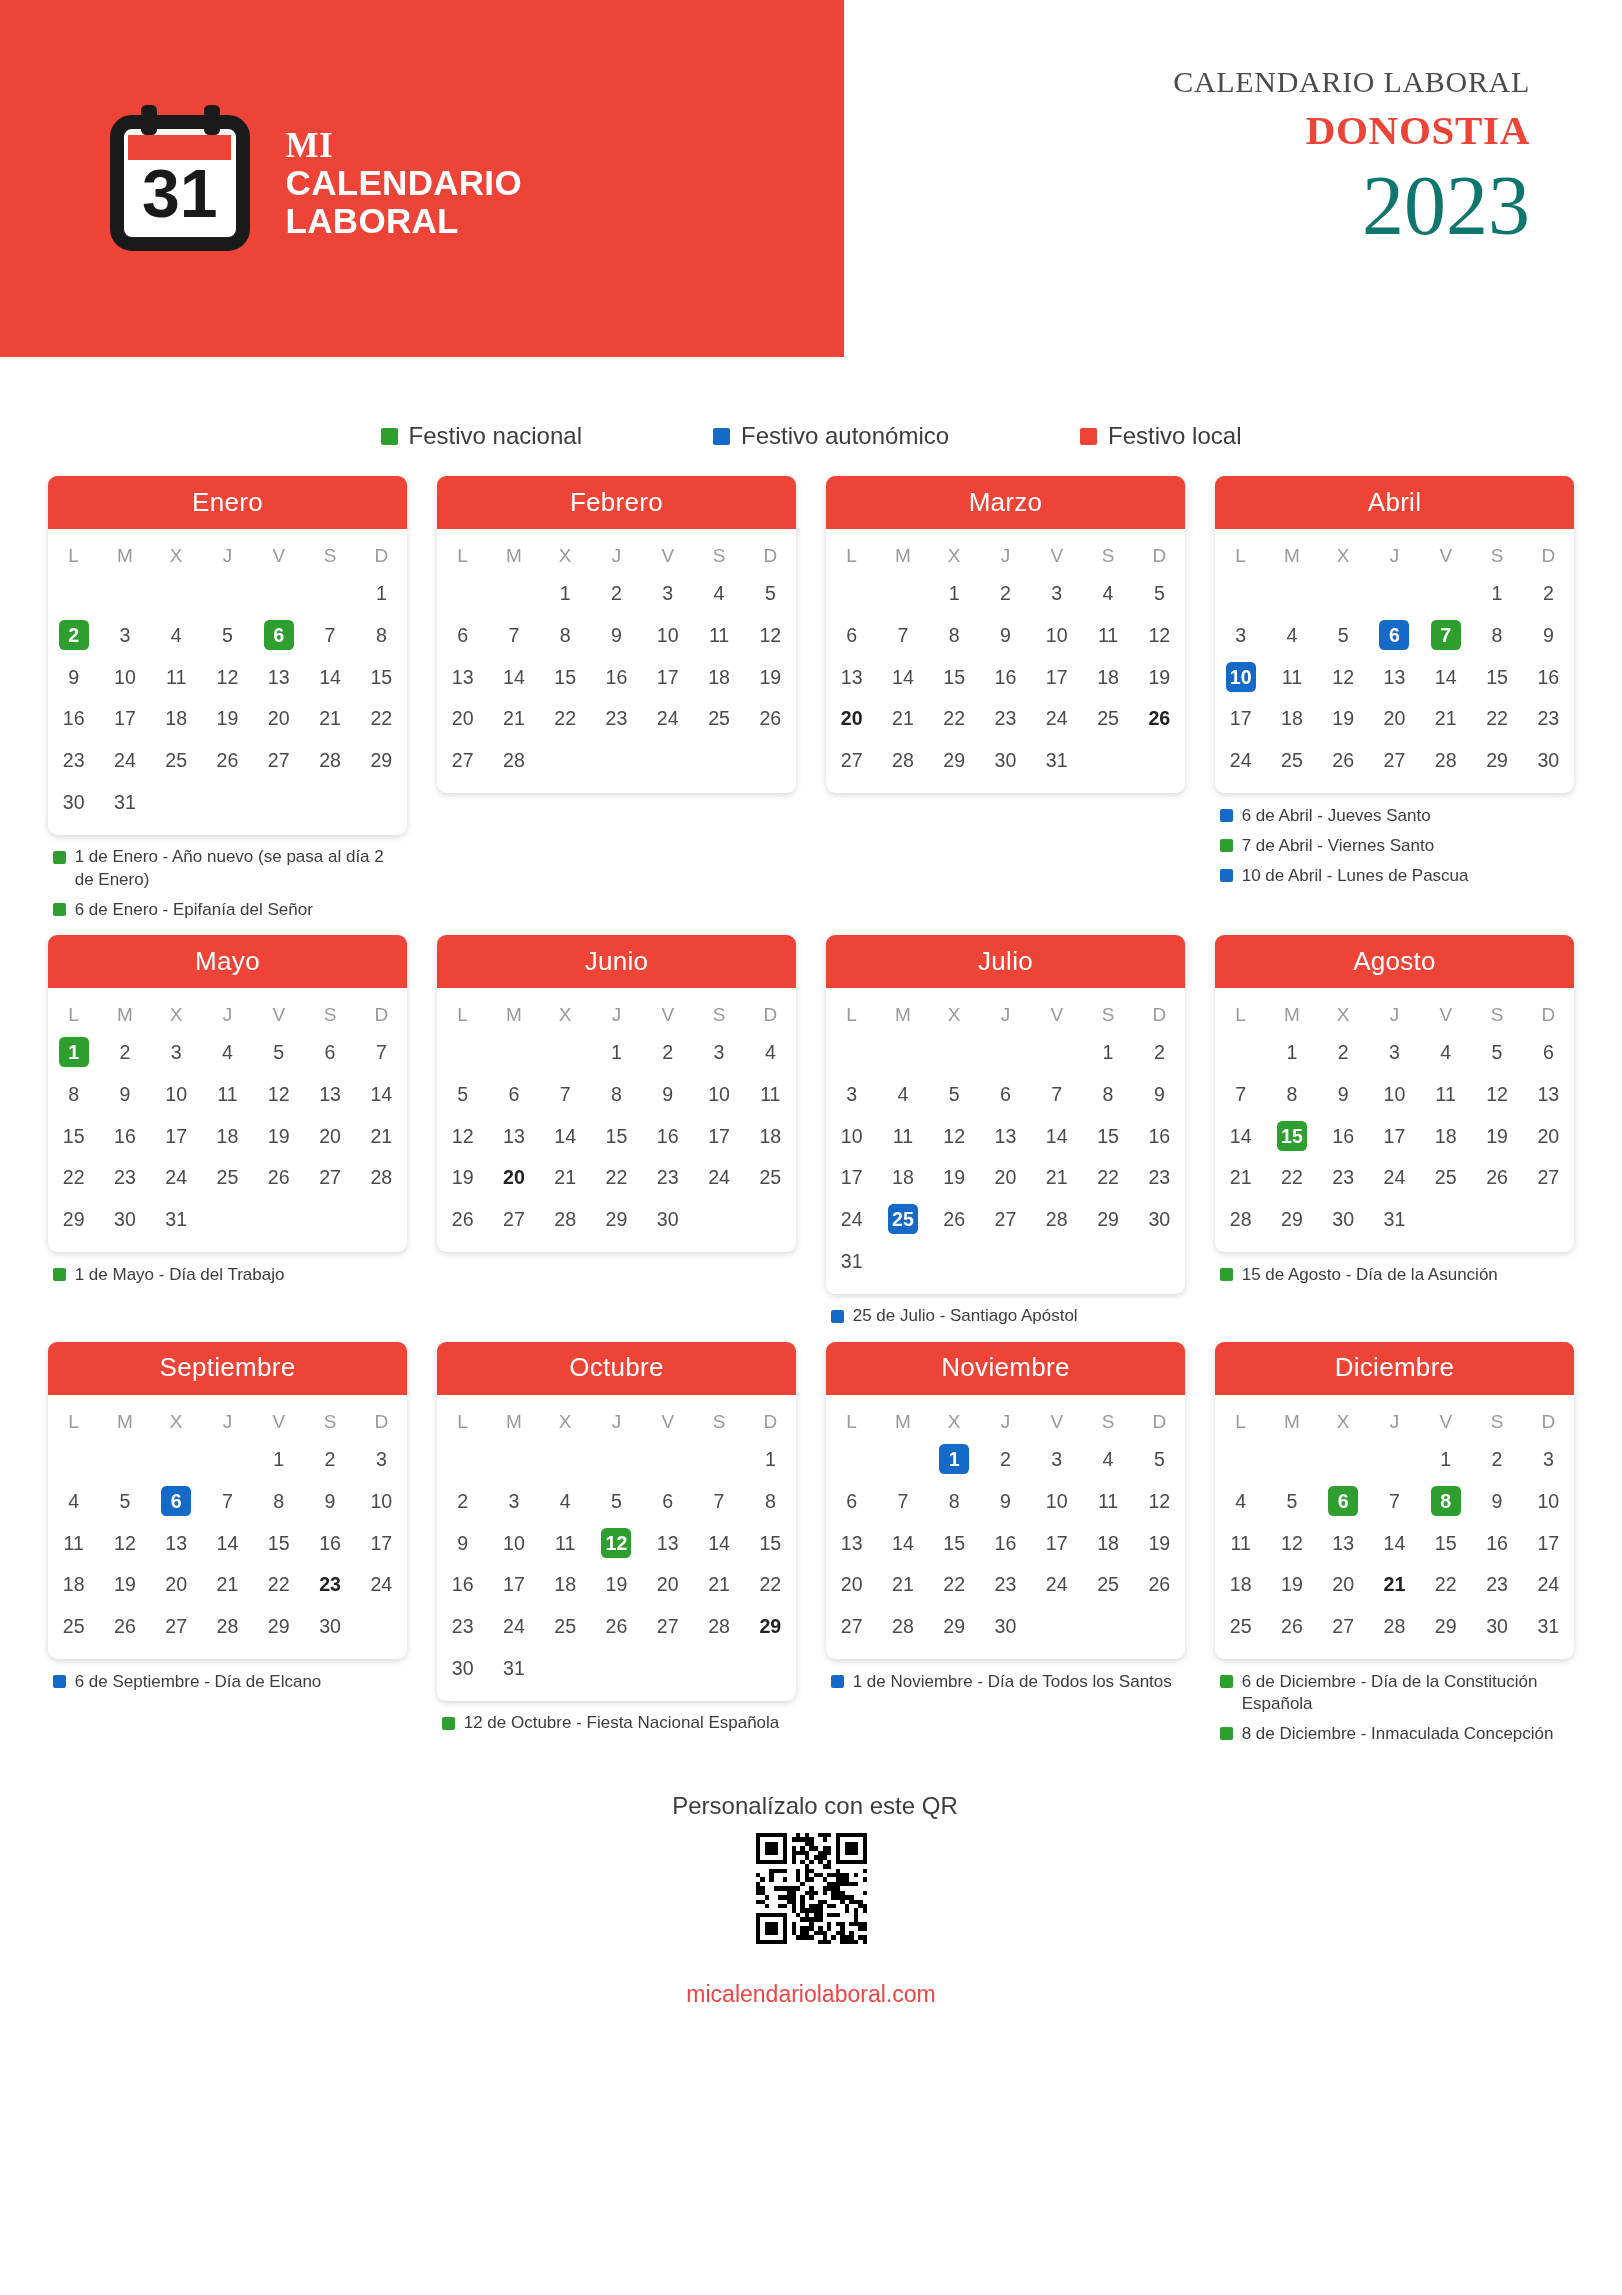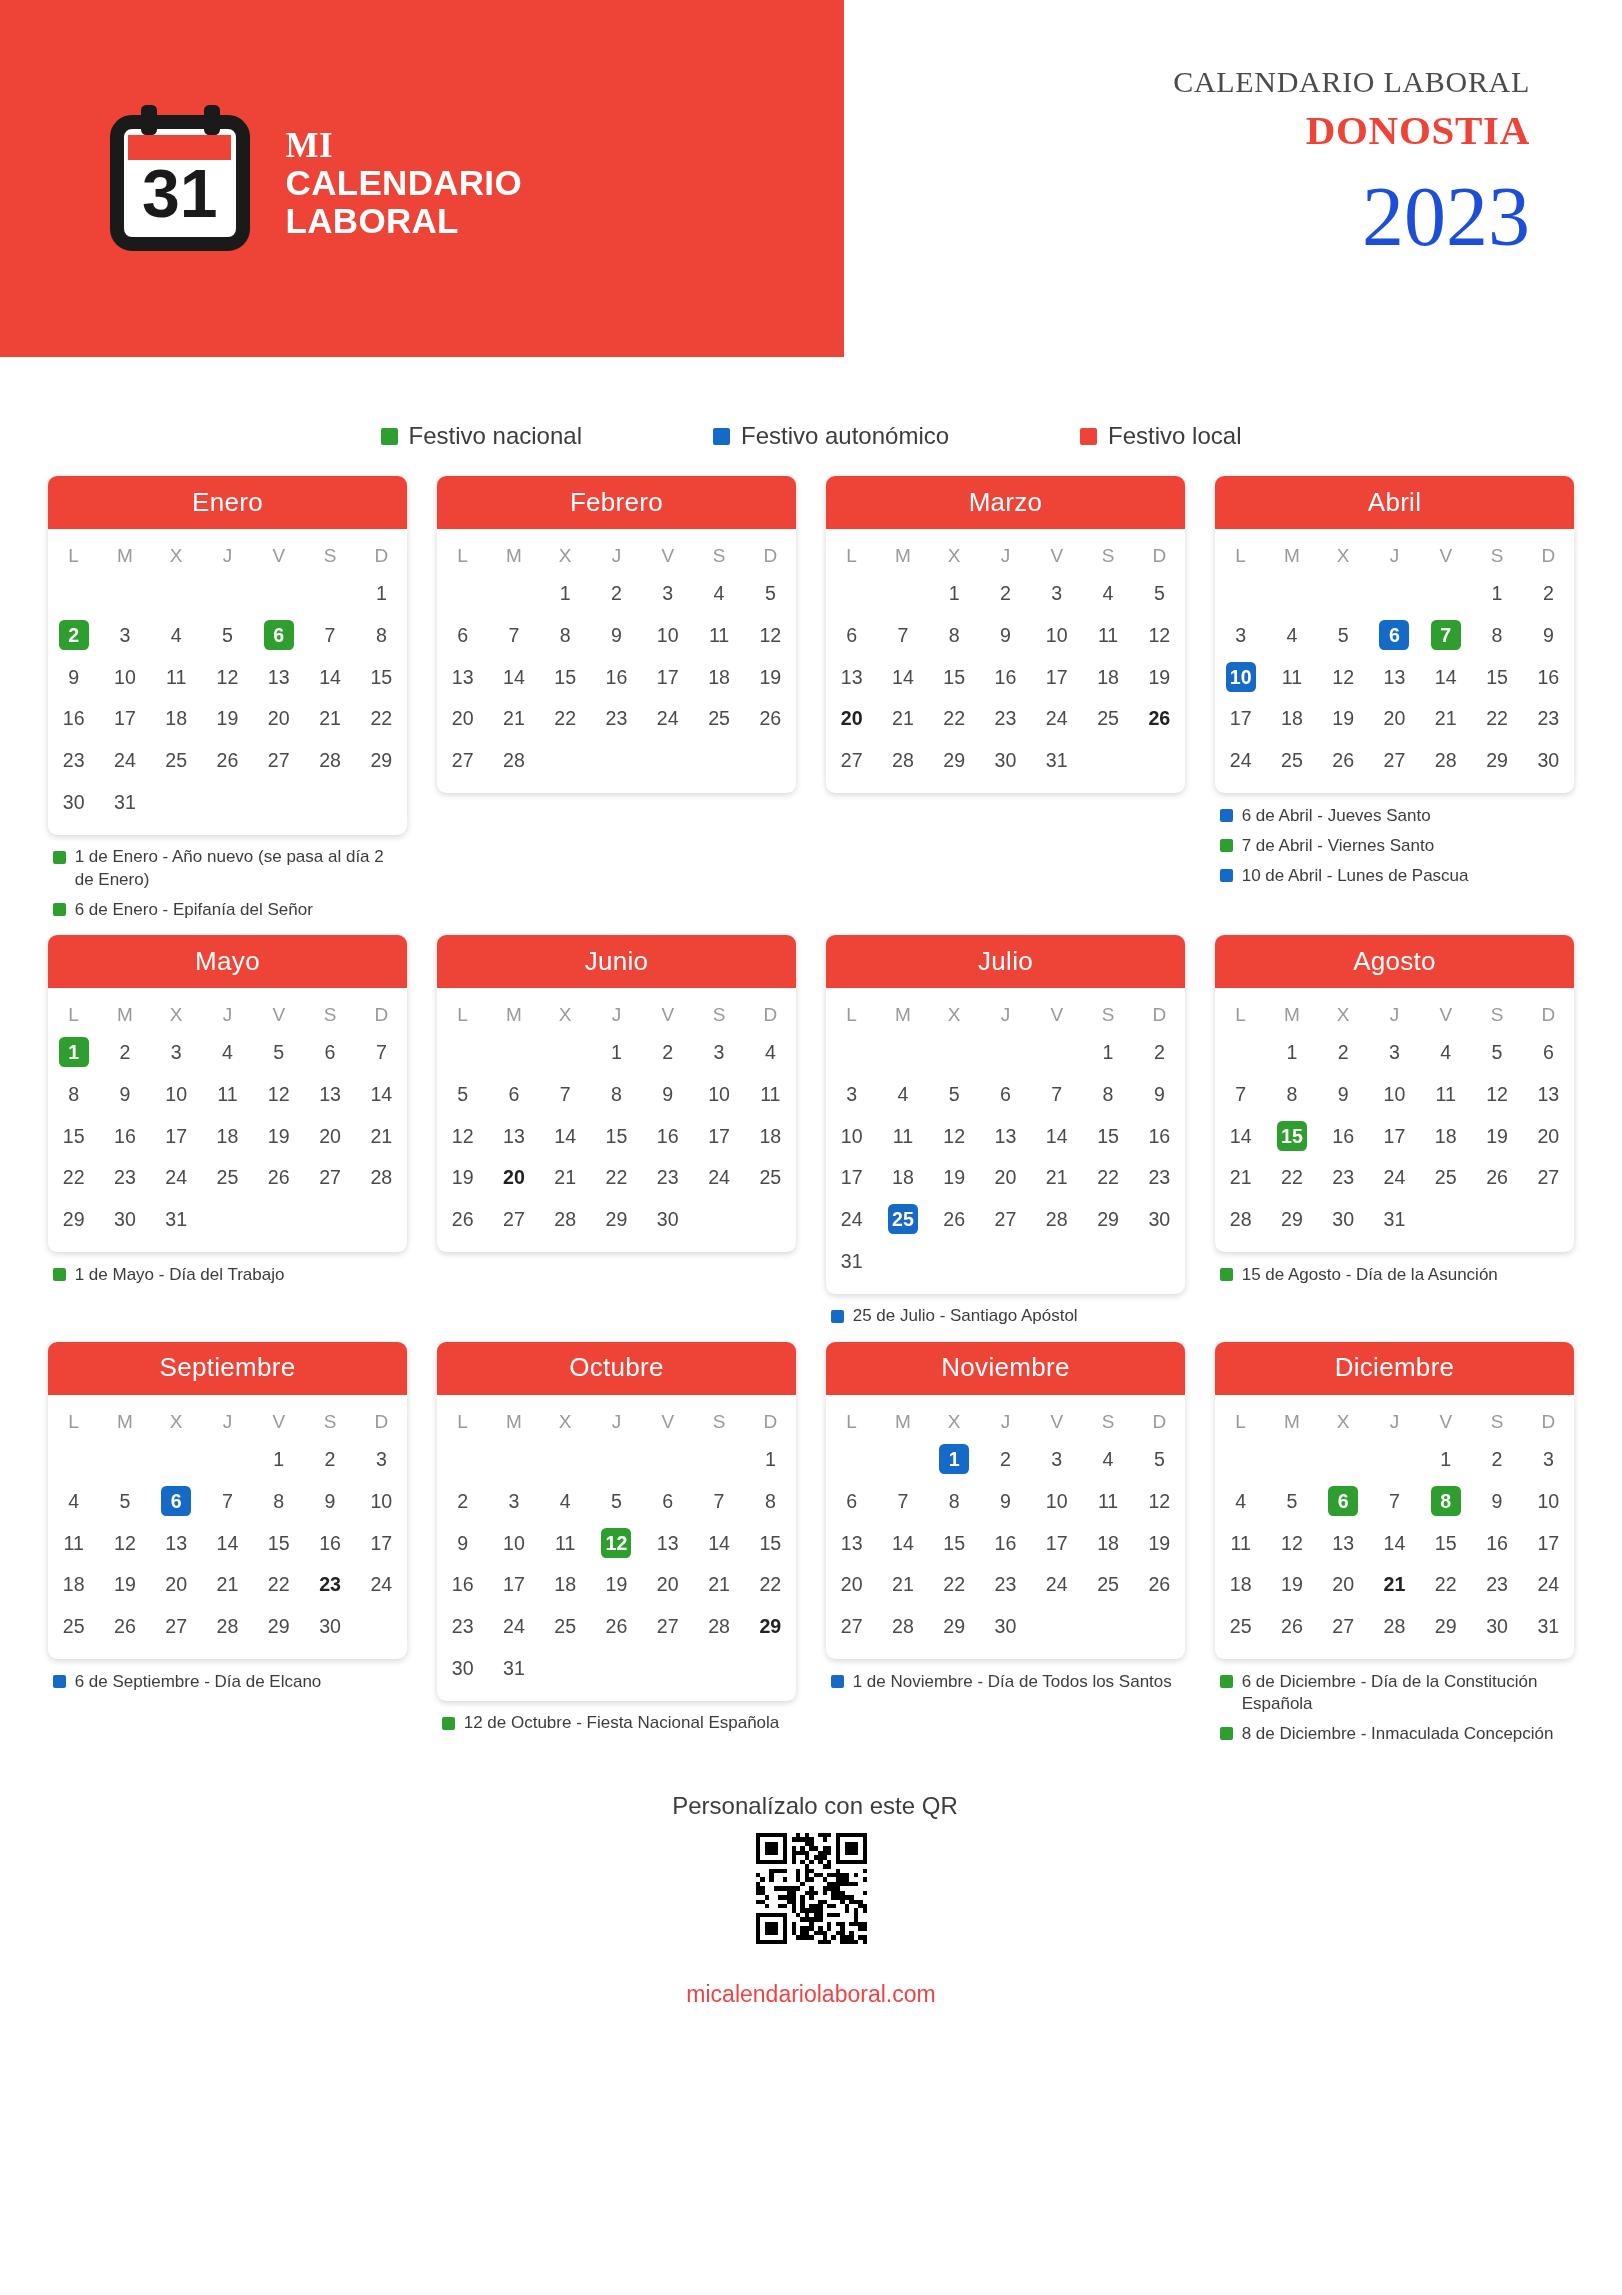--- a/index.html
+++ b/index.html
@@ -89,25 +89,25 @@
     font-size: 30px;
     color: #4b4b4b;
     letter-spacing: 0.7px;
     margin-bottom: 6.5px;
   }
   .hr-city {
     font-size: 41px;
     color: #ee4438;
     font-weight: bold;
     letter-spacing: 0.7px;
-    margin-bottom: 19px;
+    margin-bottom: 8px;
   }
   .hr-year {
     font-size: 84px;
-    color: #1d4ed8;
+    color: #0f766e;
     font-weight: normal;
     line-height: 1.05;
   }
 
   
   .legend {
     display: flex;
     justify-content: center;
     align-items: flex-start;
     gap: 131px;

